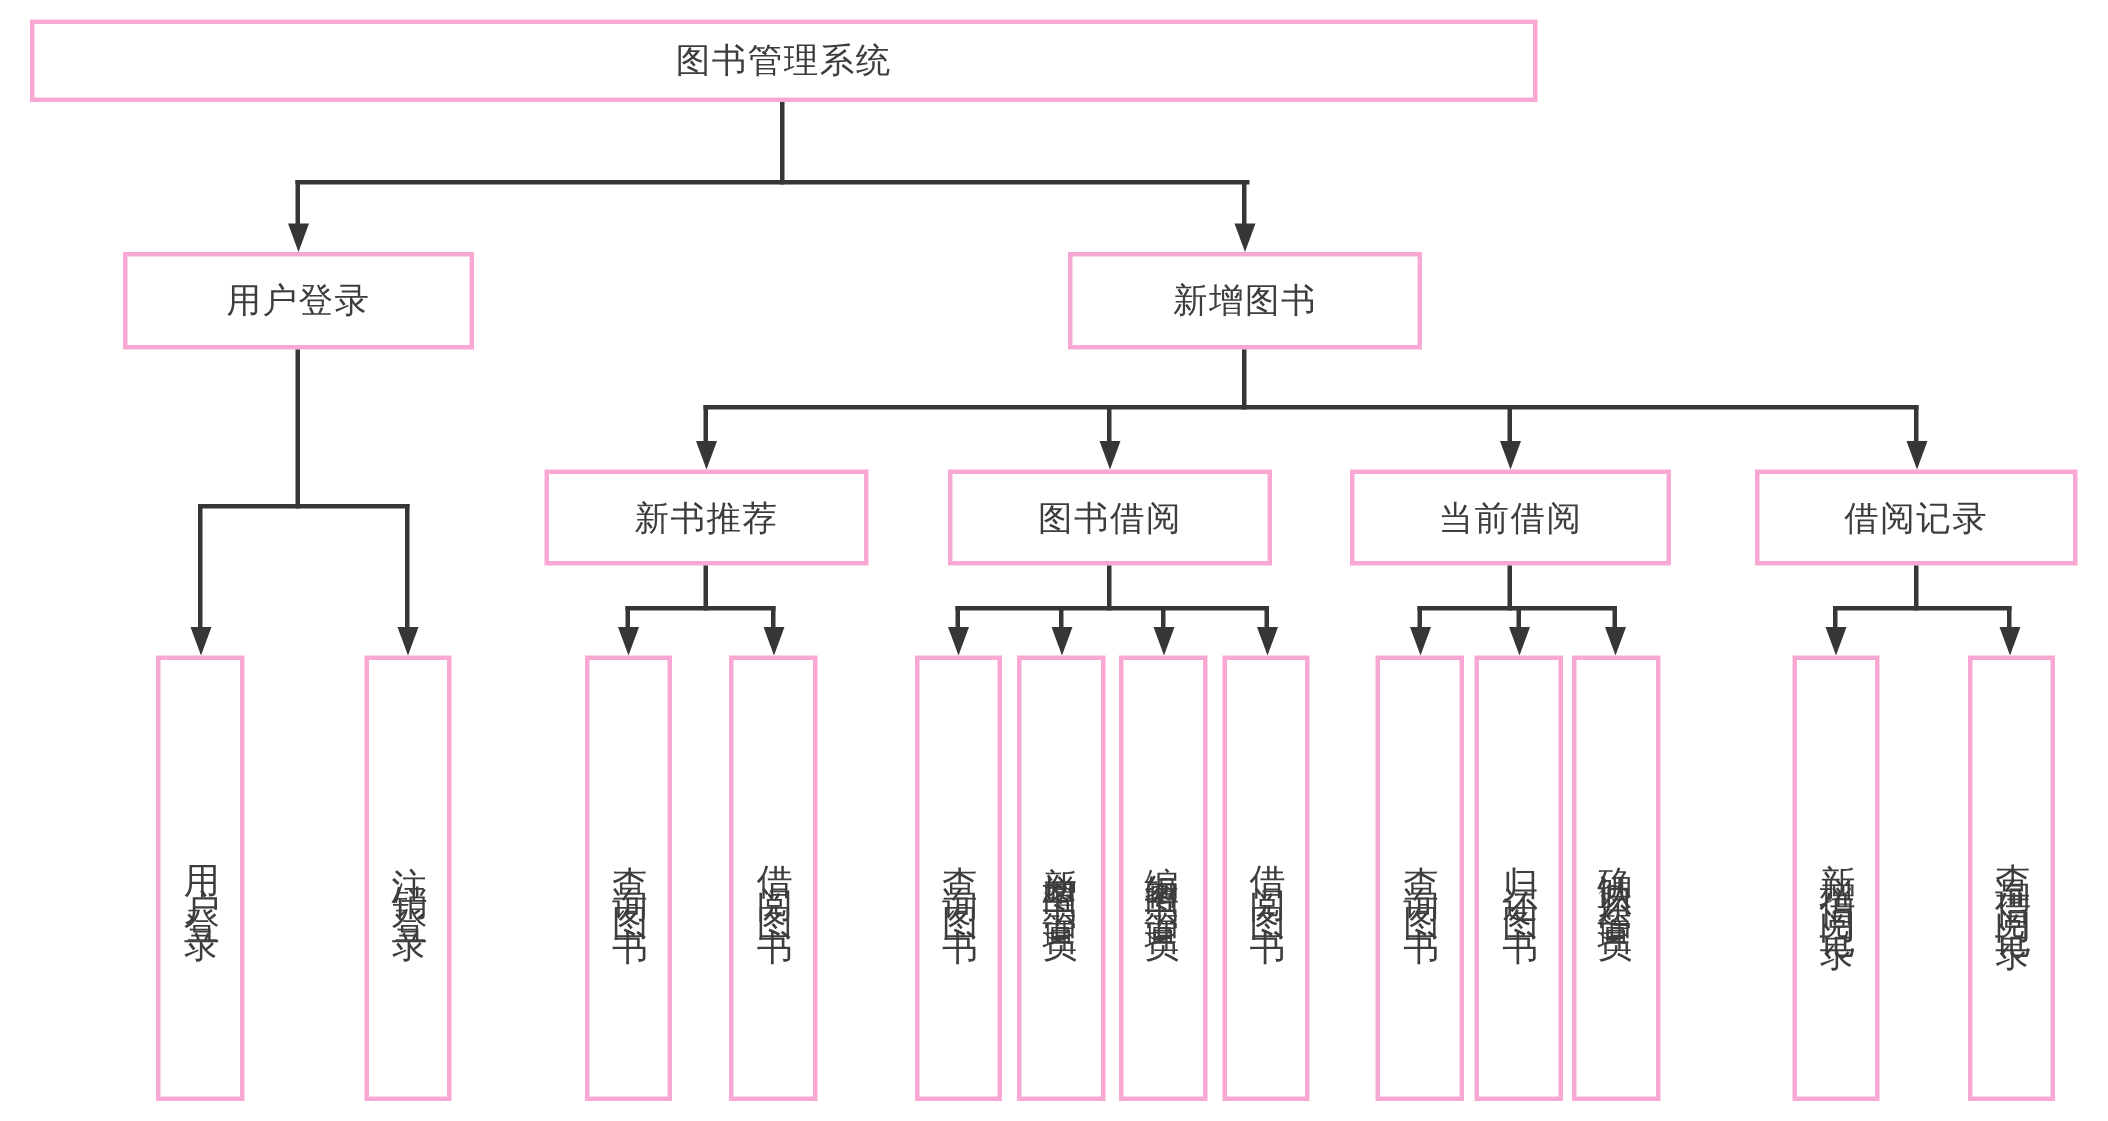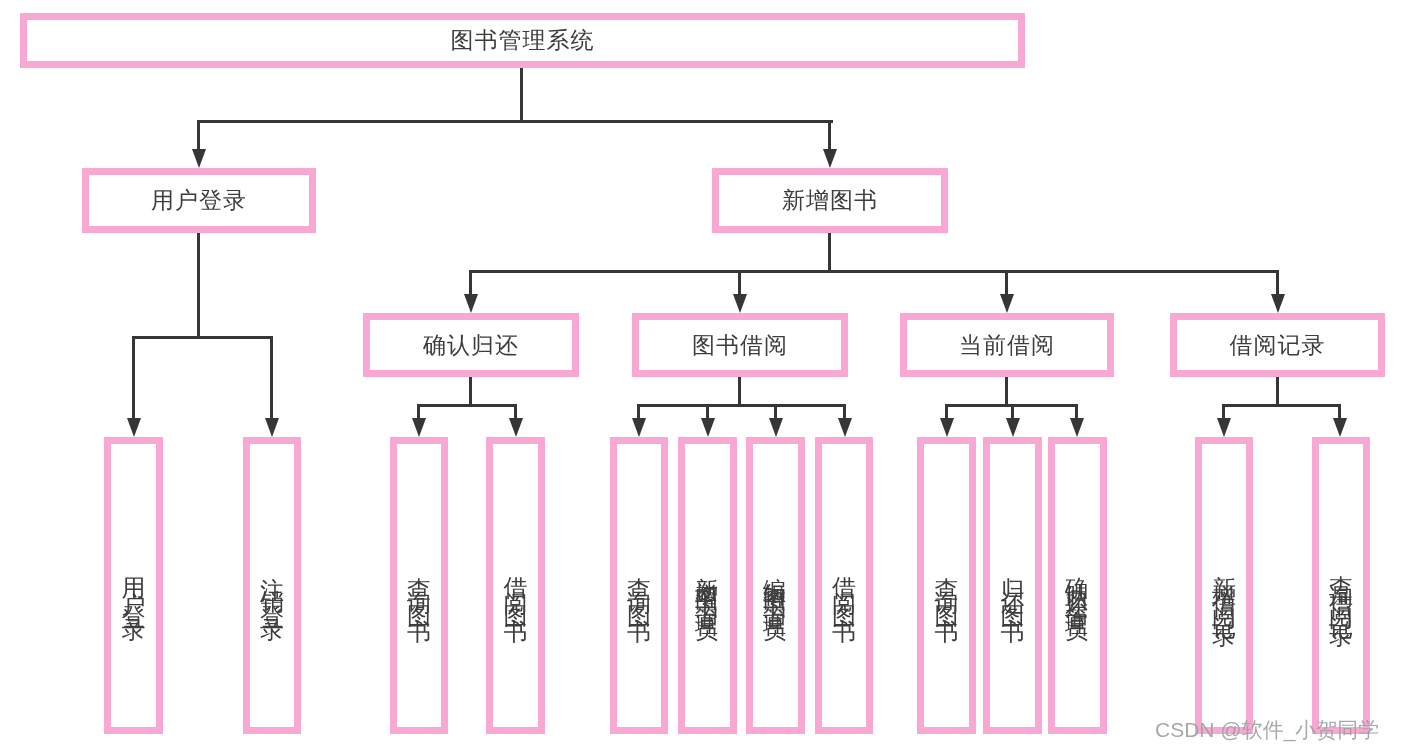--- a/index.html
+++ b/index.html
@@ -7,21 +7,21 @@
     position:relative;
     width:1405px;height:747px;
     background:#ffffff;
     font-family:"Liberation Sans", sans-serif;
     overflow:hidden;
   }
   .node{
     position:absolute;
     box-sizing:border-box;
     background:#ffffff;
-    border:7px solid #f9a8d4;
+    border:3px solid #f9a8d4;
     display:flex;
     align-items:center;
     justify-content:center;
     color:#3d3d3d;
   }
   .node.h{font-size:23px;letter-spacing:1px;}
   .node.v{
     writing-mode:vertical-rl;
     text-orientation:mixed;
     font-size:24px;
@@ -83,21 +83,21 @@
     <div class="v-line" style="left:469px;top:270px;height:27px;"></div>
     <div class="arrow-down" style="left:464px;top:294px;"></div>
     <div class="v-line" style="left:738px;top:270px;height:27px;"></div>
     <div class="arrow-down" style="left:733px;top:294px;"></div>
     <div class="v-line" style="left:1005px;top:270px;height:27px;"></div>
     <div class="arrow-down" style="left:1000px;top:294px;"></div>
     <div class="v-line" style="left:1276px;top:270px;height:27px;"></div>
     <div class="arrow-down" style="left:1271px;top:294px;"></div>
   </div>
 
-  <div class="node h" style="left:363px;top:313px;width:216px;height:64px;">确认归还</div>
+  <div class="node h" style="left:363px;top:313px;width:216px;height:64px;">新书推荐</div>
   <div class="node h" style="left:632px;top:313px;width:216px;height:64px;">图书借阅</div>
   <div class="node h" style="left:900px;top:313px;width:214px;height:64px;">当前借阅</div>
   <div class="node h" style="left:1170px;top:313px;width:215px;height:64px;">借阅记录</div>
 
   <div>
     <div class="v-line" style="left:469px;top:377px;height:30px;"></div>
     <div class="h-line" style="left:417px;top:404px;width:100px;"></div>
     <div class="v-line" style="left:417px;top:404px;height:17px;"></div>
     <div class="arrow-down" style="left:412px;top:418px;"></div>
     <div class="v-line" style="left:514px;top:404px;height:17px;"></div>
@@ -148,15 +148,14 @@
   <div class="node v sp-sm" style="left:746px;top:437px;width:59px;height:297px;">编辑图书（管理员）</div>
   <div class="node v sp-lg" style="left:815px;top:437px;width:58px;height:297px;">借阅图书</div>
 
   <div class="node v sp-lg" style="left:917px;top:437px;width:59px;height:297px;">查询图书</div>
   <div class="node v sp-lg" style="left:983px;top:437px;width:59px;height:297px;">归还图书</div>
   <div class="node v sp-sm" style="left:1048px;top:437px;width:59px;height:297px;">确认归还（管理员）</div>
 
   <div class="node v sp-md" style="left:1195px;top:437px;width:58px;height:297px;">新增借阅记录</div>
   <div class="node v sp-md" style="left:1312px;top:437px;width:58px;height:297px;">查询借阅记录</div>
 
-  <div class="watermark">CSDN @软件_小贺同学</div>
 
 </div>
 
 </body></html>

